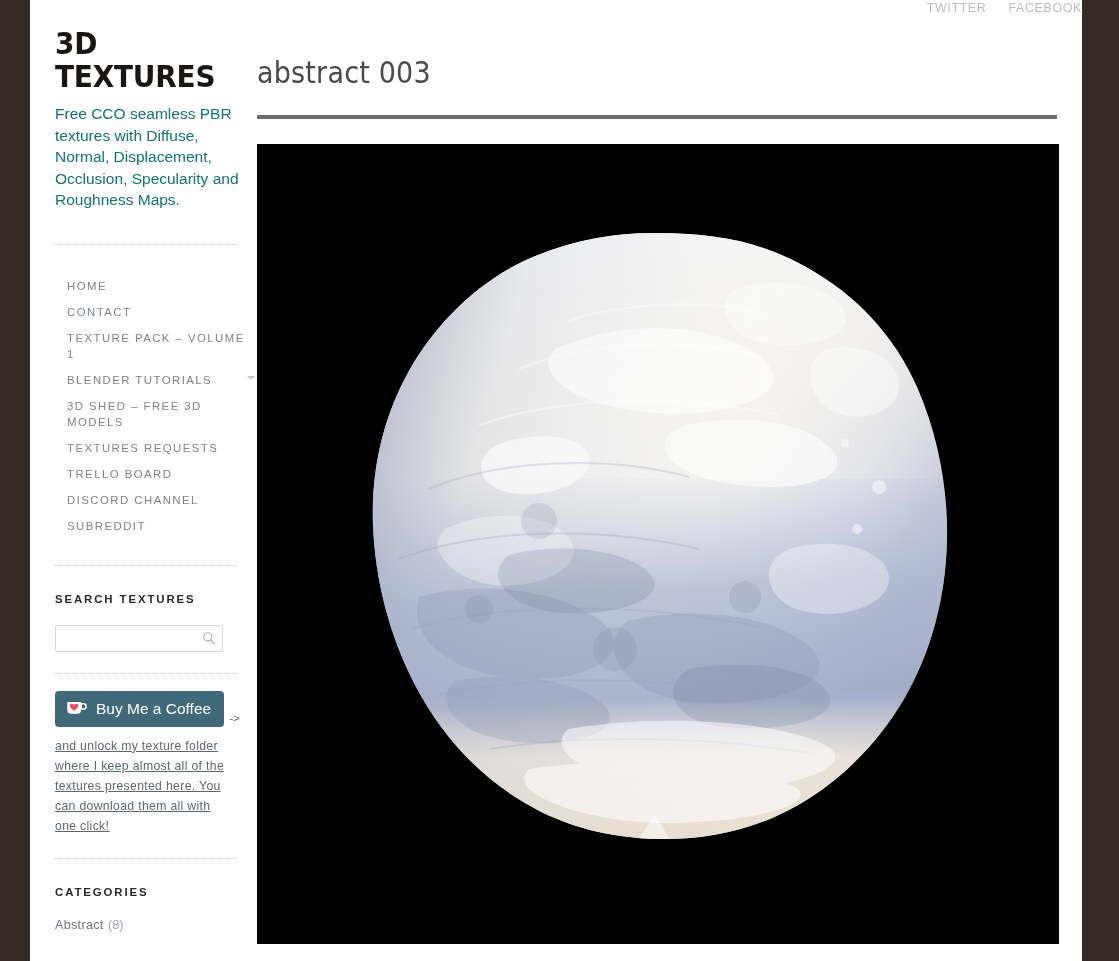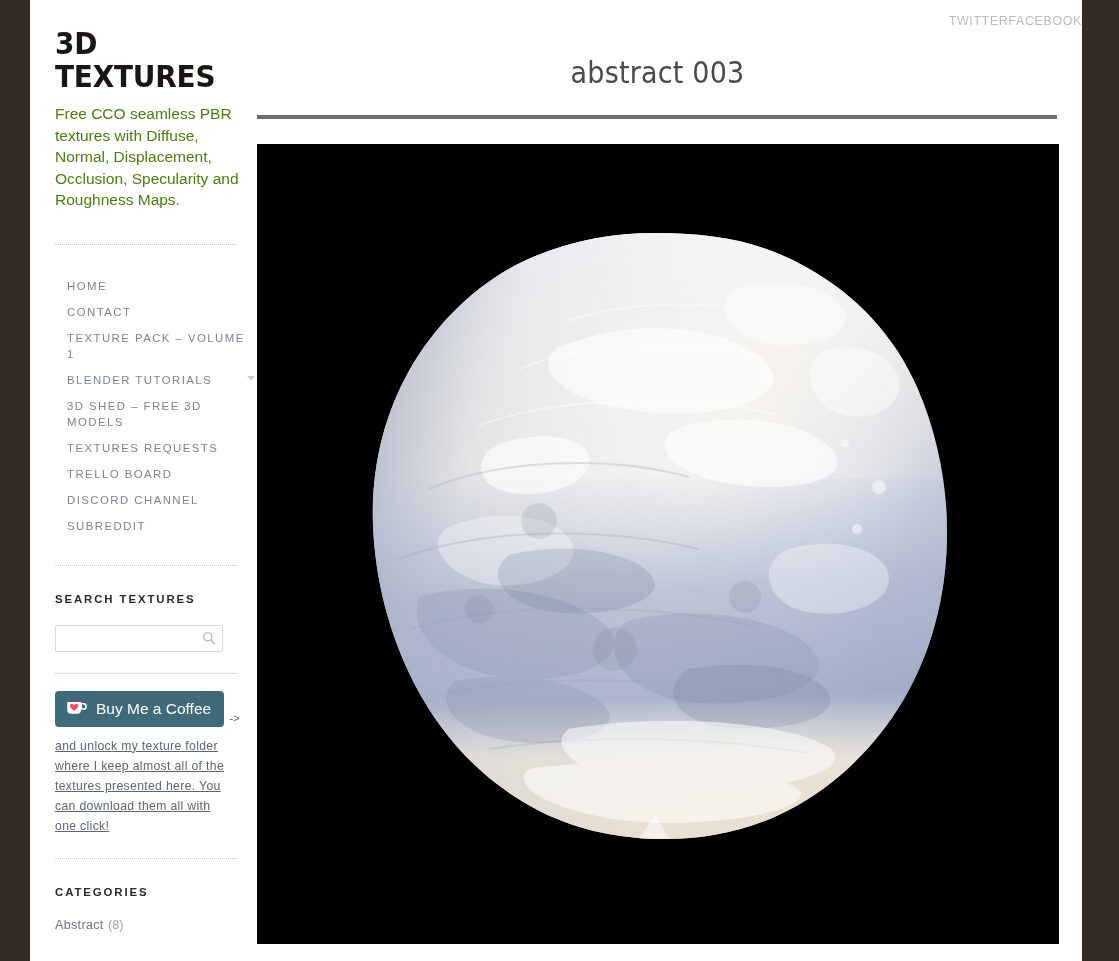--- a/index.html
+++ b/index.html
@@ -22,23 +22,23 @@
     position: absolute;
     left: 30px; top: 0;
     width: 1052px; height: 961px;
     background: #ffffff;
     overflow: hidden;
   }
 
   
   #social-nav {
     position: absolute;
-    right: 0px; top: 14px;
+    right: 0px; top: 1px;
     display: flex;
-    gap: 0;
+    gap: 22px;
     align-items: center;
   }
   .social-link {
     font-family: "Liberation Sans Narrow", "Liberation Sans", sans-serif;
     font-size: 12.5px;
     letter-spacing: 0.6px;
     color: #b9bcc2;
     text-decoration: none;
     text-transform: uppercase;
     white-space: nowrap;
@@ -64,21 +64,21 @@
     text-transform: uppercase;
   }
 
   #site-tagline {
     margin: 0;
     padding-top: 11px;
     width: 186px;
     font-family: "Liberation Sans Narrow", "Liberation Sans", sans-serif;
     font-size: 15.5px;
     line-height: 21.5px;
-    color: #4d7c0f;
+    color: #0f766e;
   }
 
   .dotted-rule {
     width: 182px;
     height: 0;
     border-top: 1px dotted #c7c7c7;
     margin: 0;
   }
   #rule-1 { margin-top: 33px; }
 
@@ -225,21 +225,20 @@
     font-family: "Liberation Sans", sans-serif;
     font-size: 12.6px;
     color: #9aa3ad;
   }
 
   
   #main {
     position: absolute;
     left: 226px; top: 0;
     width: 802px;
-    text-align: center;
   }
 
   #entry-title {
     margin: 0;
     padding-top: 56px;
     padding-left: 1px;
     font-family: "DejaVu Sans Condensed", "Liberation Sans Narrow", "Liberation Sans", sans-serif;
     font-weight: 400;
     font-size: 30px;
     letter-spacing: 0.2px;

